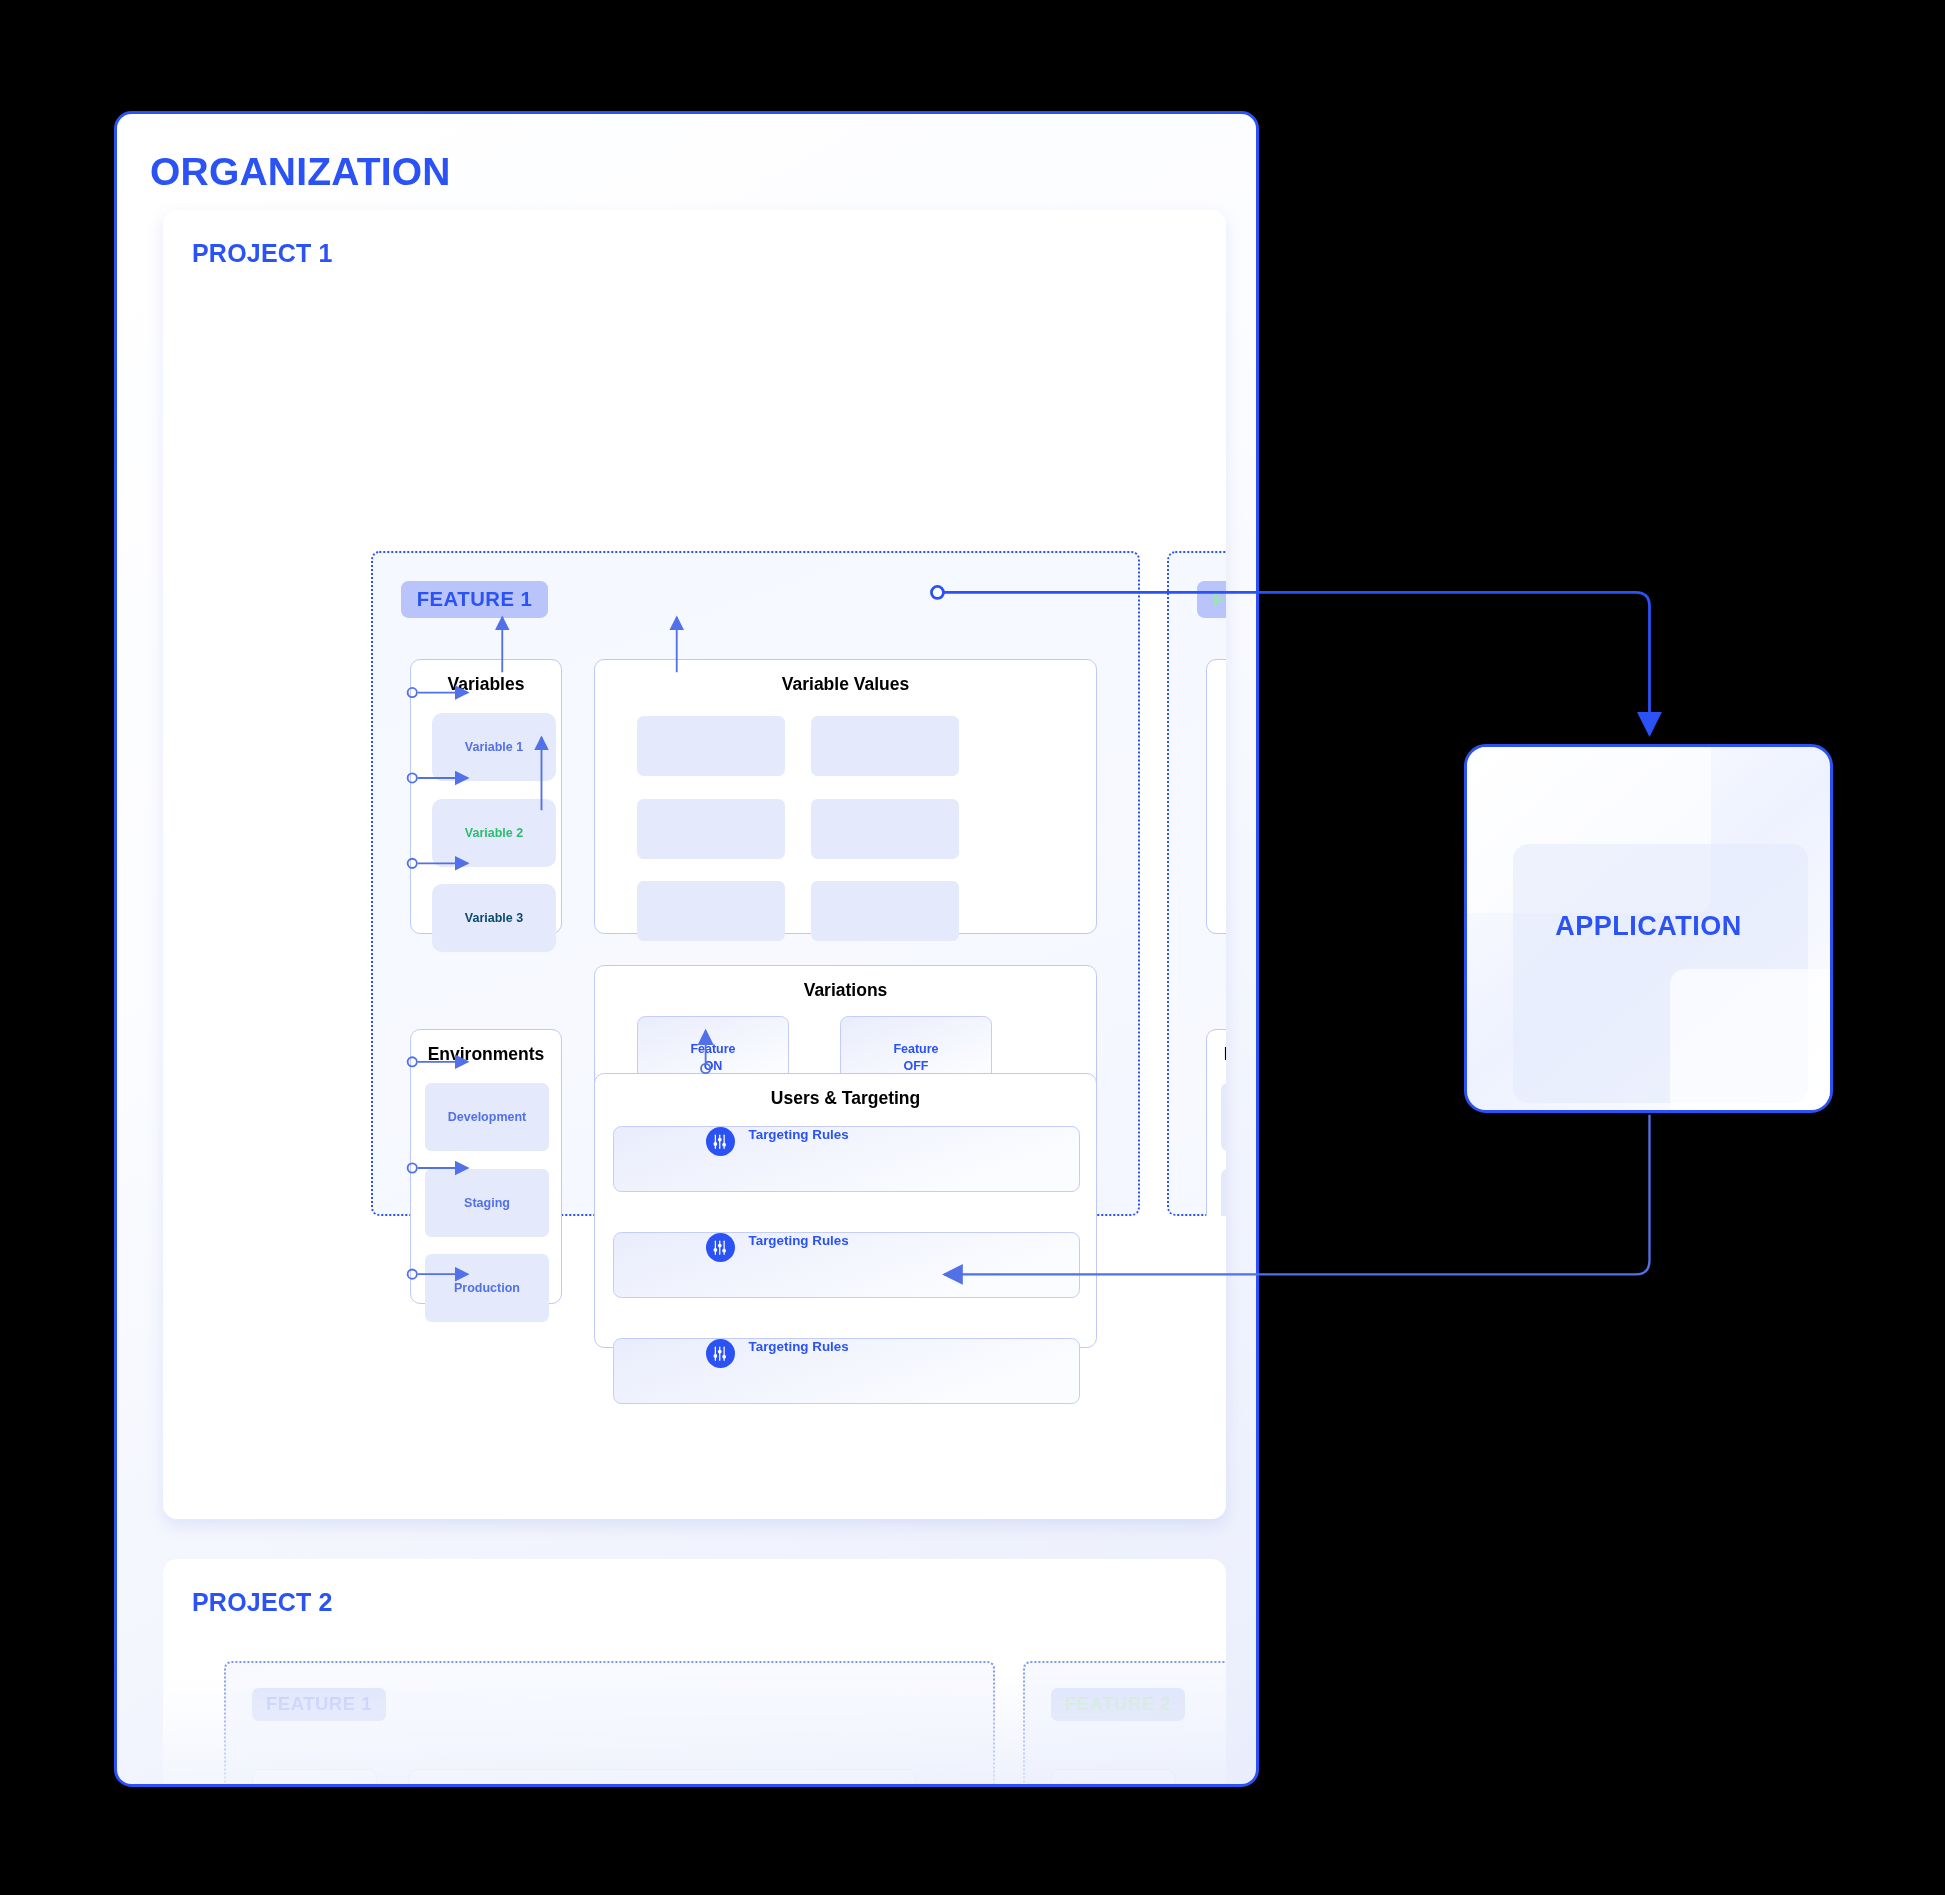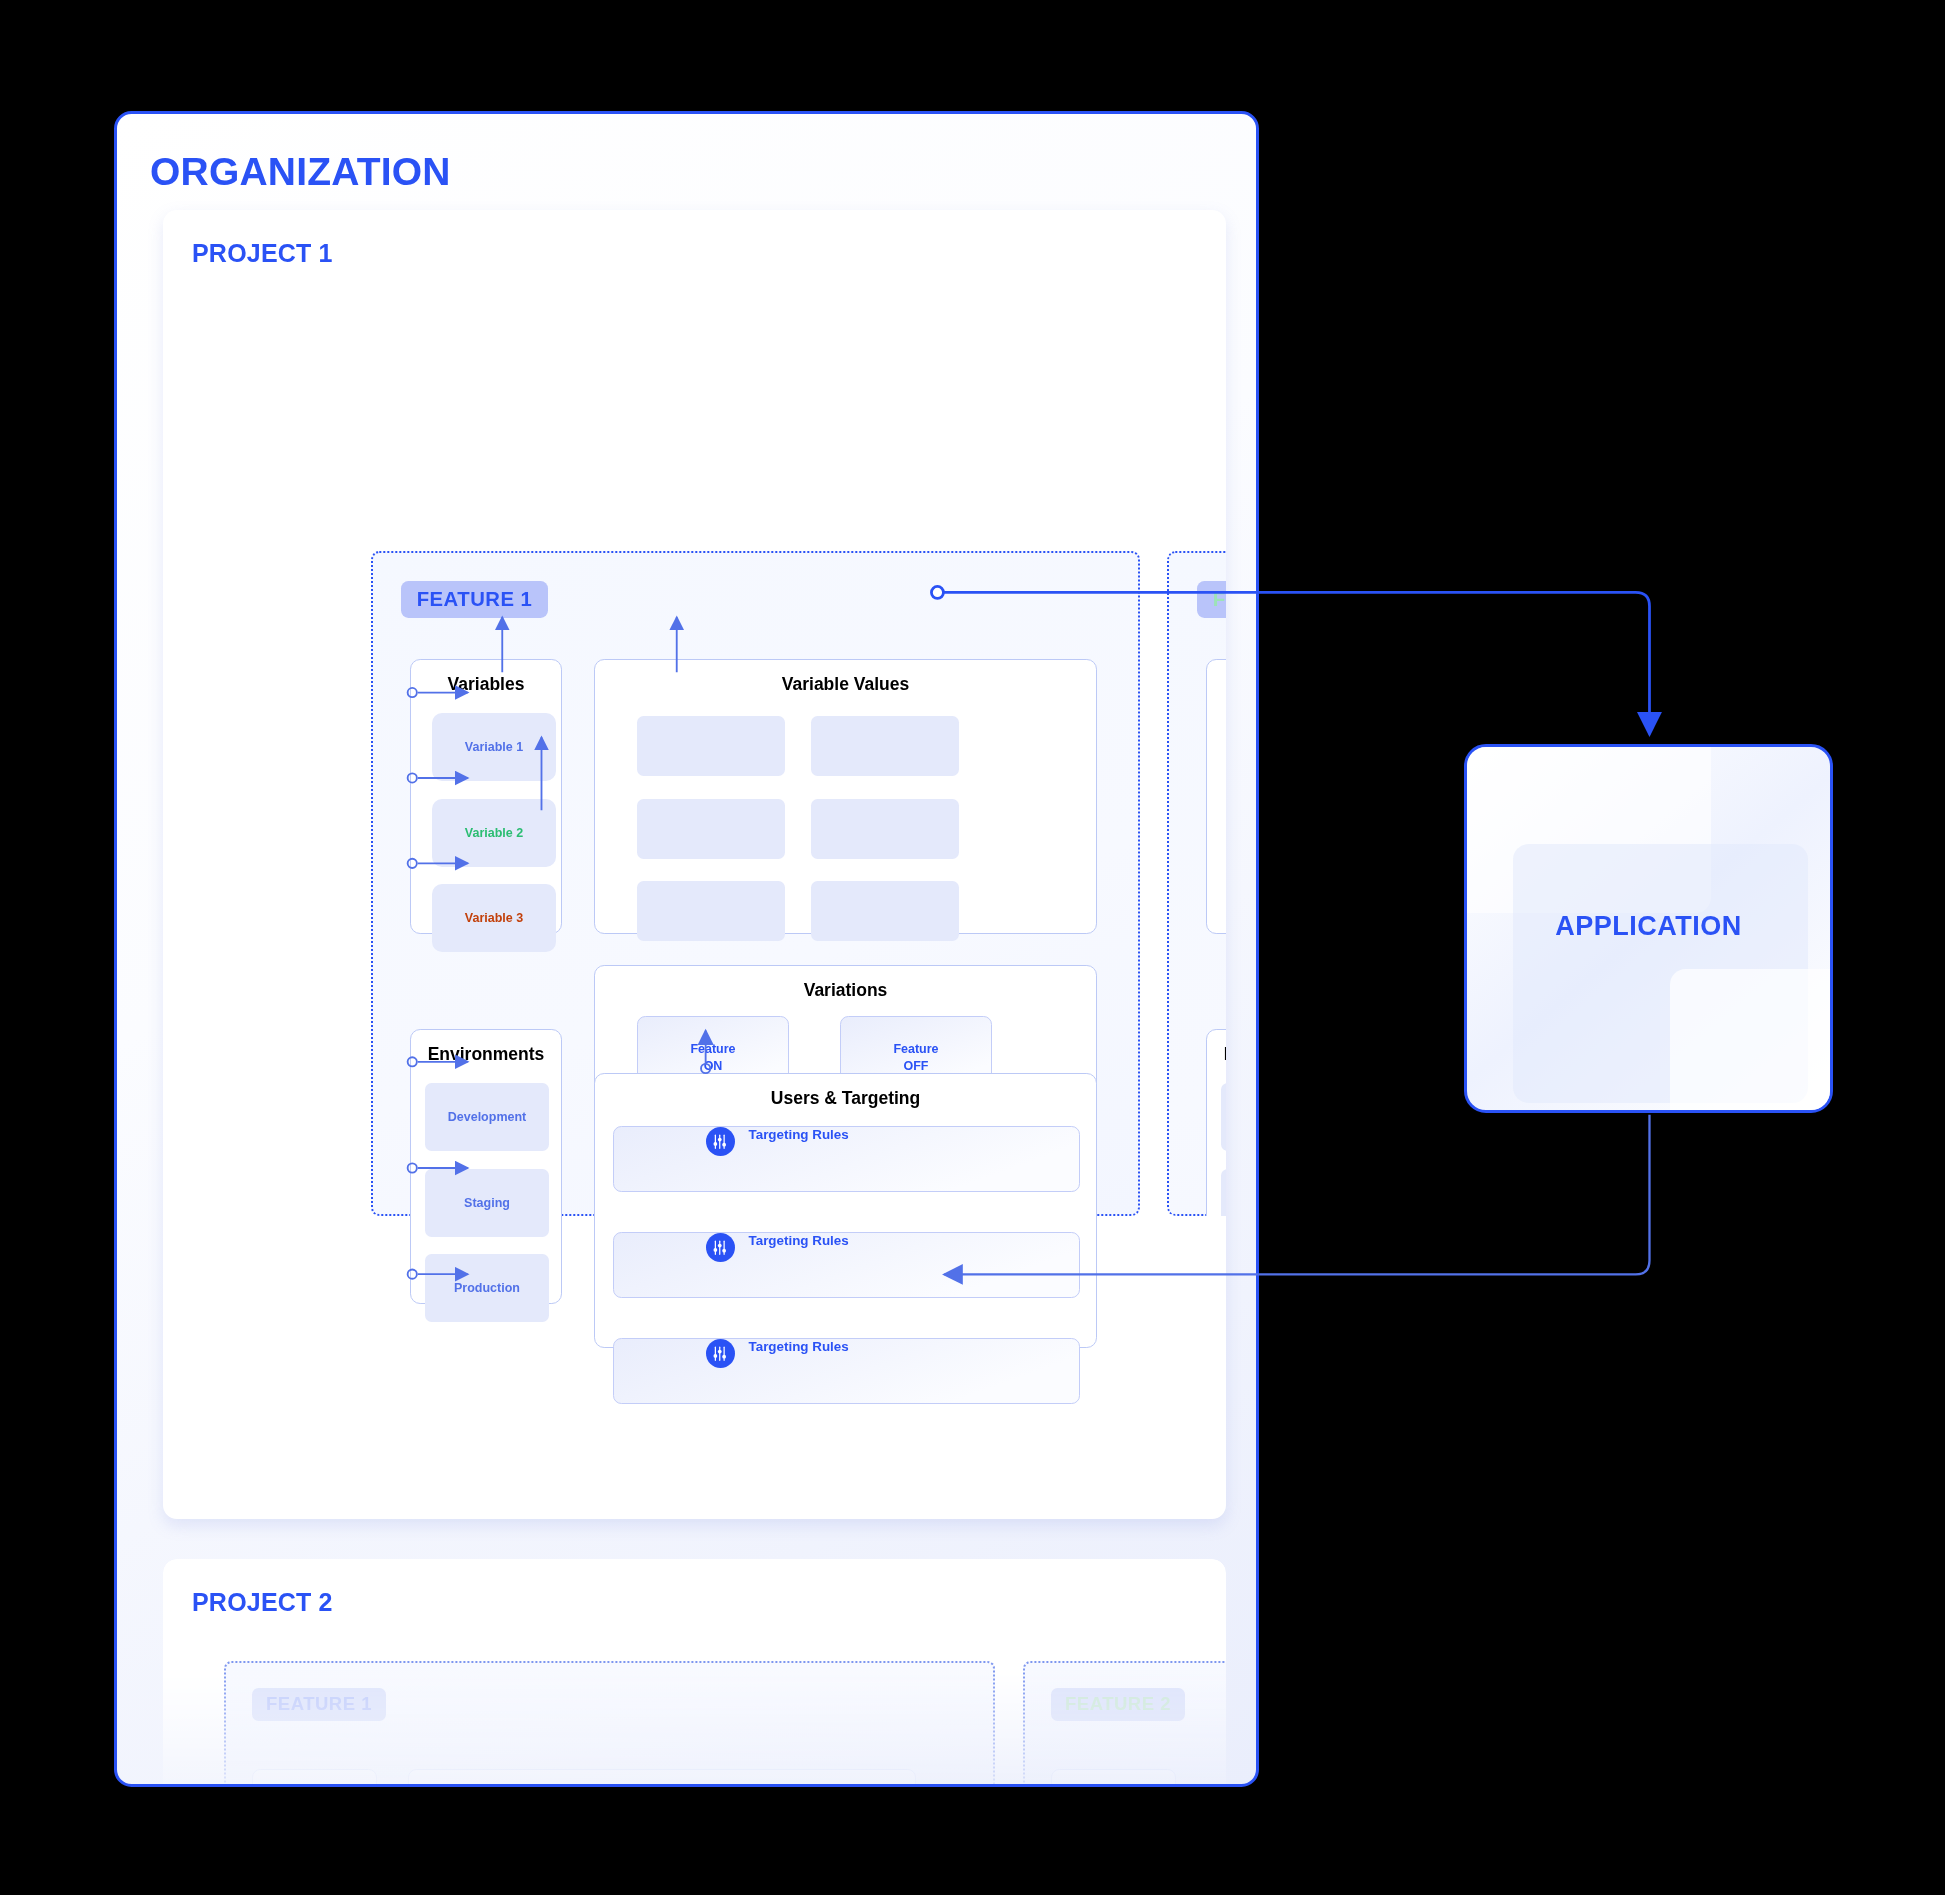--- a/index.html
+++ b/index.html
@@ -73,21 +73,21 @@
 
   
   .p-variables{ left:37px; top:106px; width:152px; height:275px; }
   .var-chip{
     position:absolute; left:21px; width:124px; height:68px;
     background:#e4e9fb; border-radius:10px;
     display:flex; align-items:center; justify-content:center;
     font-size:12.5px; font-weight:700; color:#5271e8;
   }
   .var-chip.g{ color:#2bbd72; }
-  .var-chip.r{ color:#c2410c; }
+  .var-chip.r{ color:#0c4a6e; }
   .vc1{ top:53px; } .vc2{ top:139px; } .vc3{ top:224px; }
 
   
   .p-values{ left:221px; top:106px; width:503px; height:275px; }
   .val-box{
     position:absolute; width:148px; height:60px;
     background:#e4e9fb; border-radius:6.5px;
   }
   .vb-c1{ left:42px; } .vb-c2{ left:216px; }
   .vb-r1{ top:56px; } .vb-r2{ top:139px; } .vb-r3{ top:221px; }

